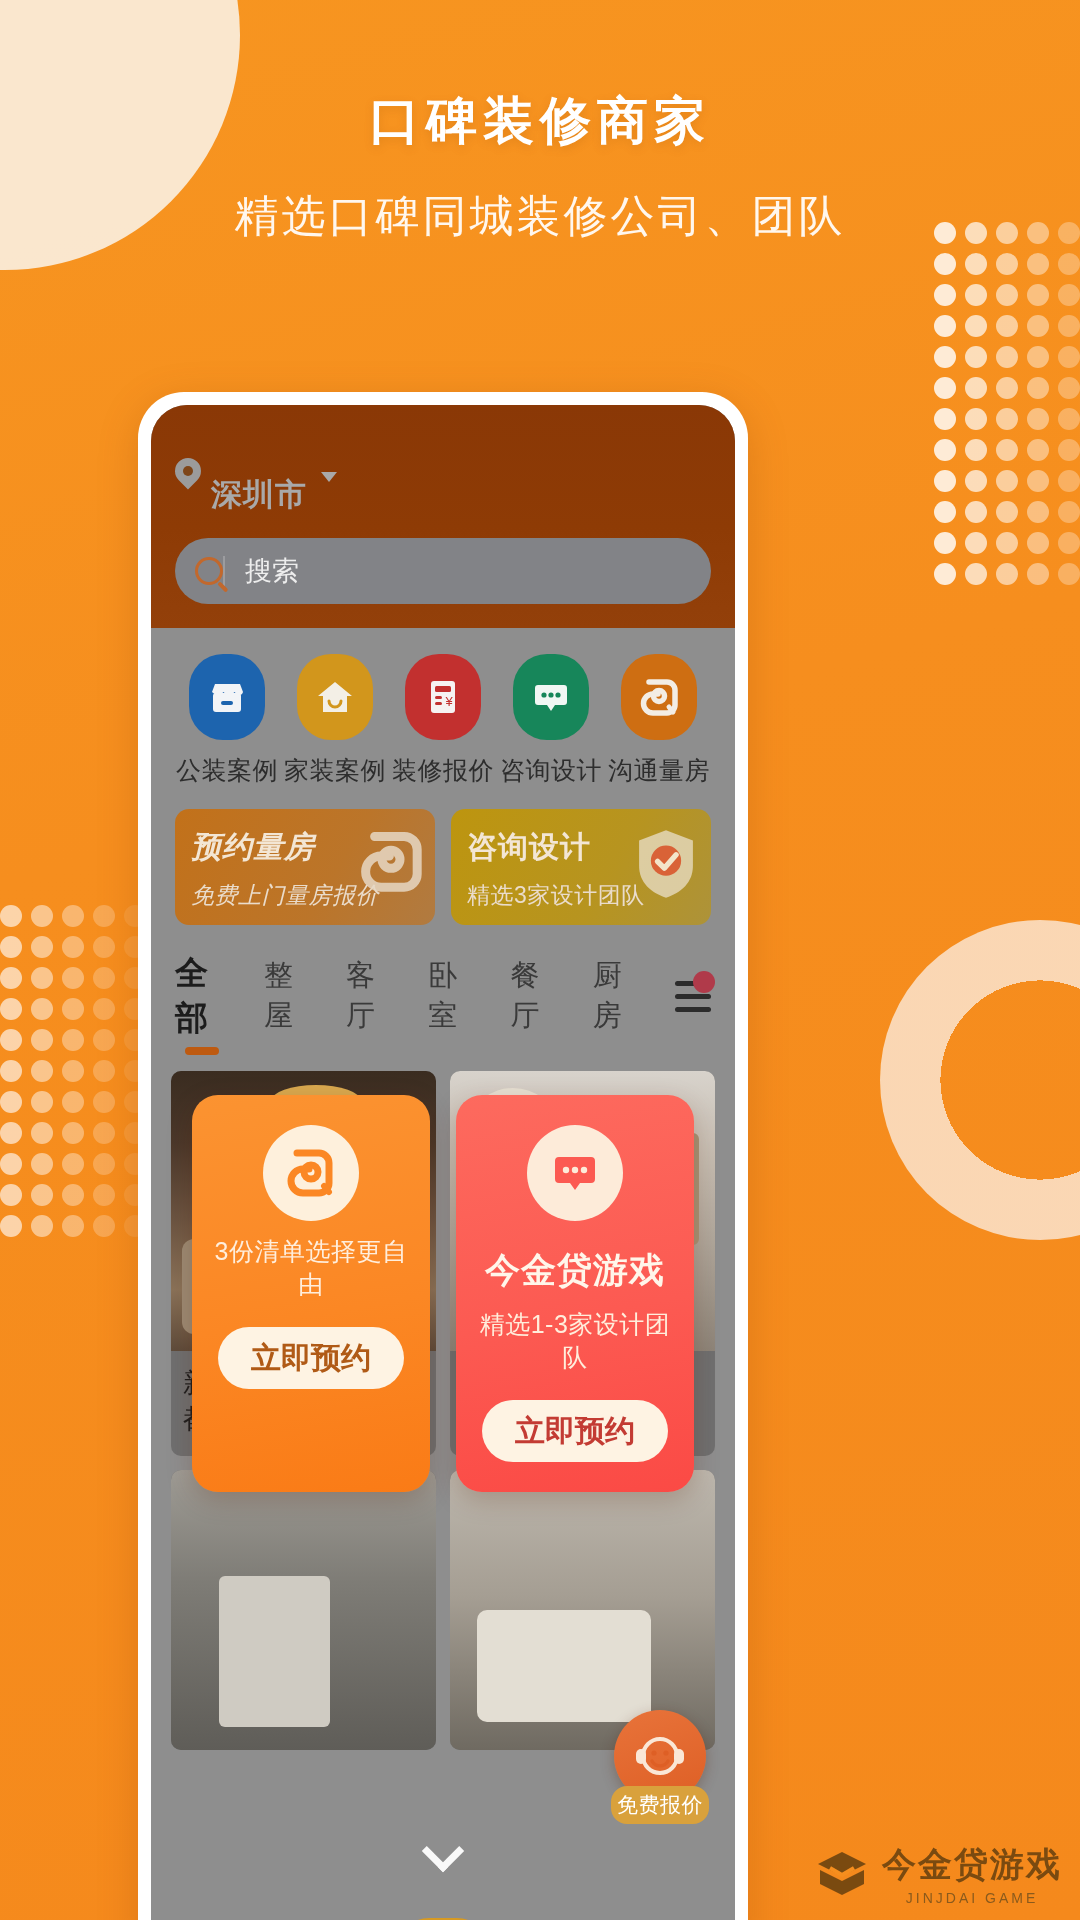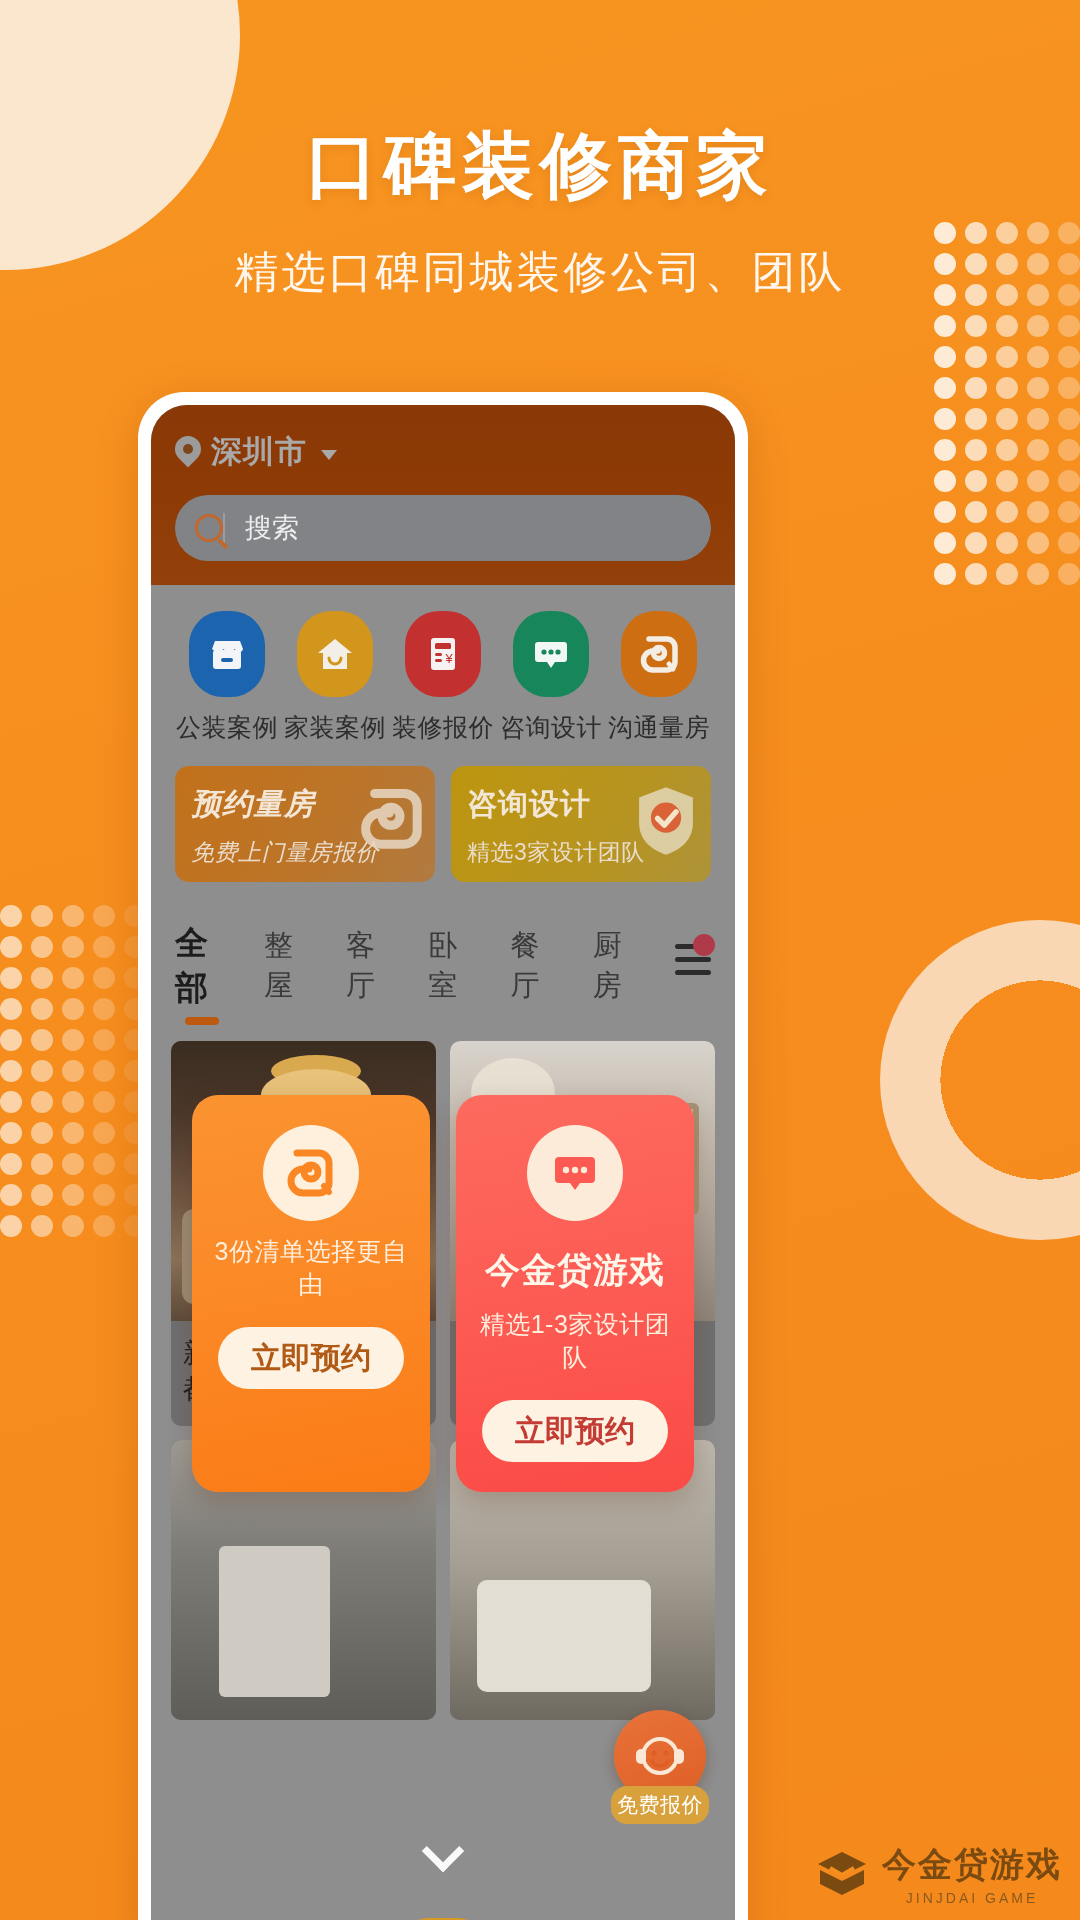--- a/index.html
+++ b/index.html
@@ -30,24 +30,23 @@
     display: grid;
     gap: 9px;
   }
   .dots i { display:block; width: 22px; height: 22px; border-radius: 50%; }
   .dots-right { right: 0px; top: 222px; grid-template-columns: repeat(5, 22px); }
   .dots-left  { left: 0px; top: 905px; grid-template-columns: repeat(5, 22px); }
 
   
   .hero { position: absolute; left: 0; right: 0; top: 92px; text-align: center; z-index: 5; }
   .hero-title {
-    font-size: 72px; font-weight: bold; color: #FFFFFF;
+    font-size: 51px; font-weight: bold; color: #FFFFFF;
     letter-spacing: 6px; line-height: 1.15;
     text-shadow: 0 3px 10px rgba(150,70,0,.18);
-    margin-top: 32px;
   }
   .hero-sub {
     margin-top: 36px;
     font-size: 44px; color: #FFF7EE; letter-spacing: 3px; font-weight: 500;
   }
 
   
   .phone {
     position: absolute; left: 138px; top: 392px;
     width: 610px; height: 1560px;
@@ -74,21 +73,21 @@
   .pin-icon { width: 26px; height: 32px; position: relative; flex: 0 0 auto; }
   .pin-icon::before {
     content: ""; position: absolute; left: 0; top: 0;
     width: 26px; height: 26px; border-radius: 50% 50% 50% 0;
     transform: rotate(-45deg); background: #9B9B9B;
   }
   .pin-icon::after {
     content: ""; position: absolute; left: 8px; top: 8px;
     width: 10px; height: 10px; border-radius: 50%; background: #7E4518;
   }
-  .loc-name { color: #A9A9A9; font-size: 31px; font-weight: 600; letter-spacing: 1px; }
+  .loc-name { color: #A9A9A9; font-size: 31px; font-weight: 600; letter-spacing: 1px; margin-top: 43px; }
   .caret-down {
     width: 0; height: 0; border-left: 8px solid transparent;
     border-right: 8px solid transparent; border-top: 10px solid #A9A9A9;
     margin-left: 4px; margin-top: 6px;
   }
   .search-bar {
     margin-top: 22px; height: 66px; border-radius: 33px;
     background: #828387; display: flex; align-items: center; padding: 0 8px 0 20px;
   }
   .search-glass {
@@ -124,21 +123,21 @@
   }
   .banner-t { font-size: 30px; font-weight: bold; color: #F3E6D4; letter-spacing: 1px; }
   .banner-s { font-size: 23px; color: #EADCCB; margin-top: 12px; letter-spacing: .5px; }
   .banner-art { position: absolute; right: 8px; top: 16px; opacity: .85; }
 
   
   .tabs {
     display: flex; align-items: center; gap: 34px;
     padding: 26px 24px 0 24px; background: #8E8E8E;
   }
-  .tab { font-size: 29px; color: #3A3A3A; position: relative; padding-bottom: 14px; margin-top: 13px; }
+  .tab { font-size: 29px; color: #3A3A3A; position: relative; padding-bottom: 14px; }
   .tab.active { font-size: 33px; font-weight: bold; color: #1C1C1C; }
   .tab.active::after {
     content: ""; position: absolute; left: 50%; transform: translateX(-50%);
     bottom: 0; width: 34px; height: 8px; border-radius: 4px; background: #BE5A10;
   }
   .tab-menu { margin-left: auto; position: relative; padding-bottom: 14px; }
   .tab-menu i { display: block; width: 36px; height: 5px; background: #2C2C2C; border-radius: 3px; margin-bottom: 8px; }
   .tab-menu i:nth-child(2) { width: 36px; }
   .tab-menu i:nth-child(3) { width: 36px; margin-bottom: 0; }
   .tab-dot {

